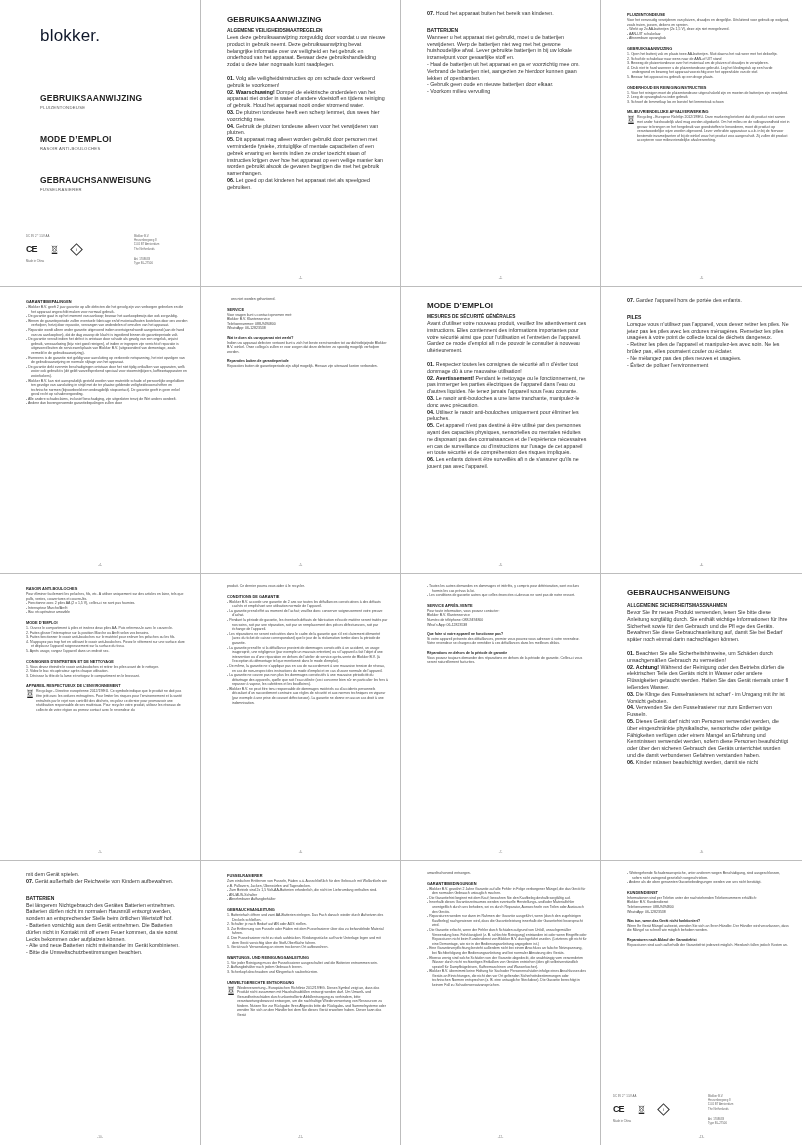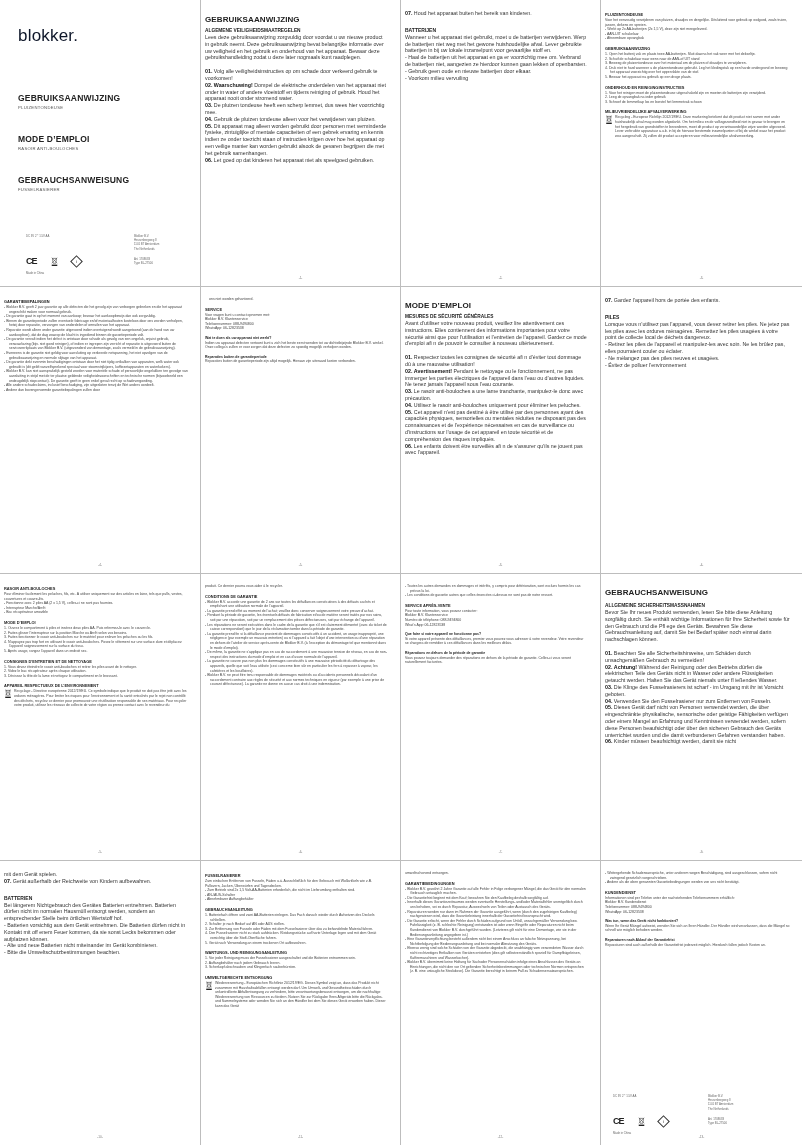--- a/index.html
+++ b/index.html
@@ -1,31 +1,31 @@
 <!DOCTYPE html>
 <html><head>
 <meta charset="utf-8">
 <style>
   html, body { margin: 0; padding: 0; background: #fff; }
   body { width: 802px; height: 1145px; overflow: hidden; font-family: "Liberation Sans", "DejaVu Sans", sans-serif; color: #333; }
   .grid { display: grid; grid-template-columns: 200px 200px 200px 202px; grid-template-rows: 287px 287px 287px 284px; width: 802px; height: 1145px; }
-  .page { position: relative; box-sizing: border-box; padding: 10px 12px 0 4px; overflow: hidden; border-left: 1px solid #bdbdbd; border-bottom: 1px solid #bdbdbd; }
+  .page { position: relative; box-sizing: border-box; padding: 10px 12px 0 26px; overflow: hidden; border-left: 1px solid #bdbdbd; border-bottom: 1px solid #bdbdbd; }
   .page.first-col { border-left: none; }
   .page.last-row { border-bottom: none; }
   .pnum { position: absolute; bottom: 6px; left: 0; right: 0; text-align: center; font-size: 3px; color: #777; }
 
   
   .logo { font-size: 17px; letter-spacing: 0.2px; color: #0f172a; margin: 16px 0 0 14px; font-weight: normal; }
   .cover-block { margin-left: 14px; }
   .cover-title { font-weight: bold; font-size: 8.5px; color: #222; letter-spacing: 0.2px; }
   .cover-sub { font-size: 4.2px; color: #555; letter-spacing: 0.3px; margin-top: 2px; }
   .cover-foot { position: absolute; left: 26px; right: 12px; top: 234px; font-size: 2.8px; color: #666; }
   .cover-foot .left { position: absolute; left: 0; top: 0; }
   .cover-foot .right { position: absolute; left: 108px; top: 0; line-height: 4px; }
-  .marks { display: flex; align-items: center; gap: 14px; margin-top: 18px; }
+  .marks { display: flex; align-items: center; gap: 14px; margin-top: 6px; }
   .ce { font-size: 9px; font-weight: bold; color: #222; letter-spacing: -1px; }
   .bin { width: 7px; height: 9px; position: relative; }
   .diamond { width: 7px; height: 7px; border: 0.8px solid #333; transform: rotate(45deg); display: flex; align-items: center; justify-content: center; }
   .diamond span { transform: rotate(-45deg); font-size: 4px; font-weight: bold; }
 
   
   .h1 { font-weight: bold; font-size: 8px; color: #222; letter-spacing: 0.1px; margin: 0 0 4px 0; }
   .h2 { font-weight: bold; font-size: 5px; color: #222; margin: 3px 0 1px 0; }
   .big p { margin: 0; font-size: 5.3px; line-height: 6.8px; color: #333; }
   .big .gap { height: 7px; }

